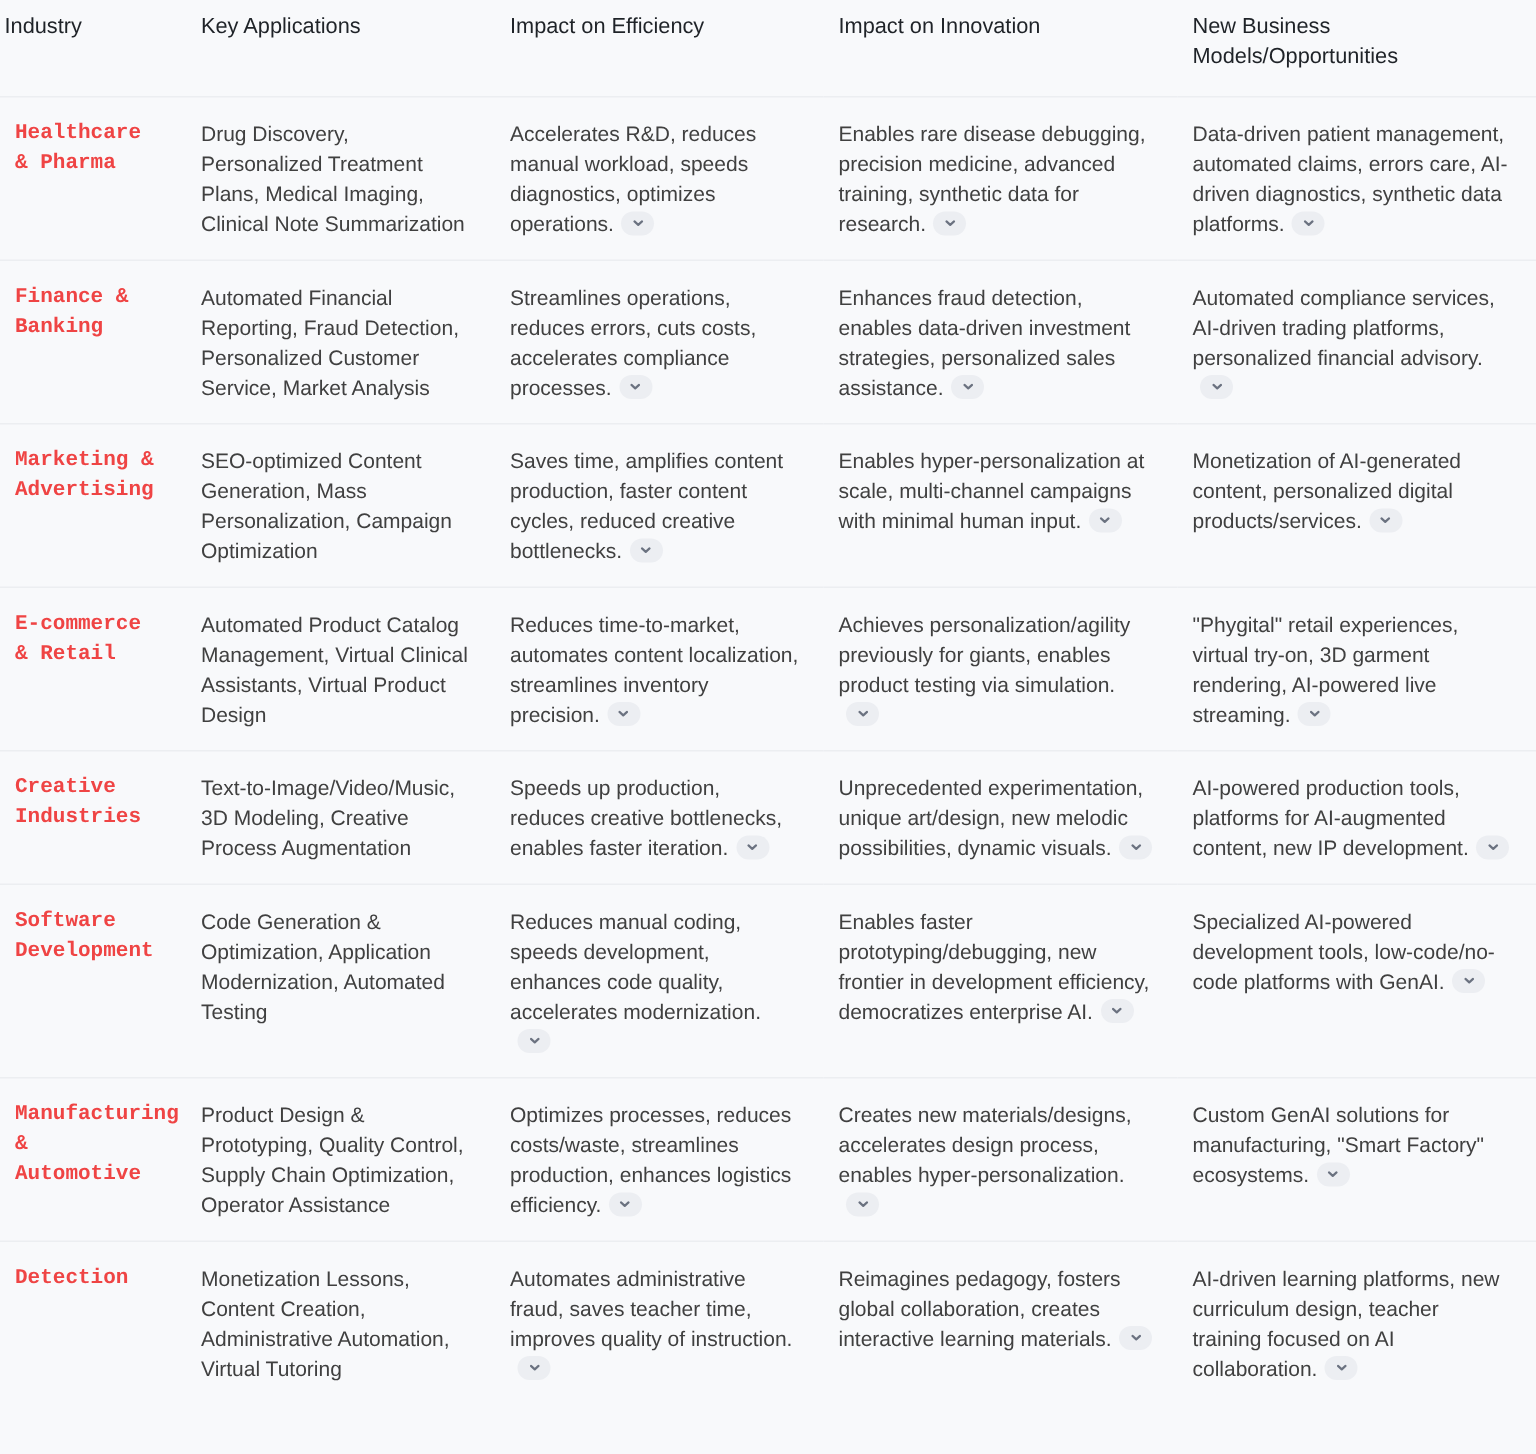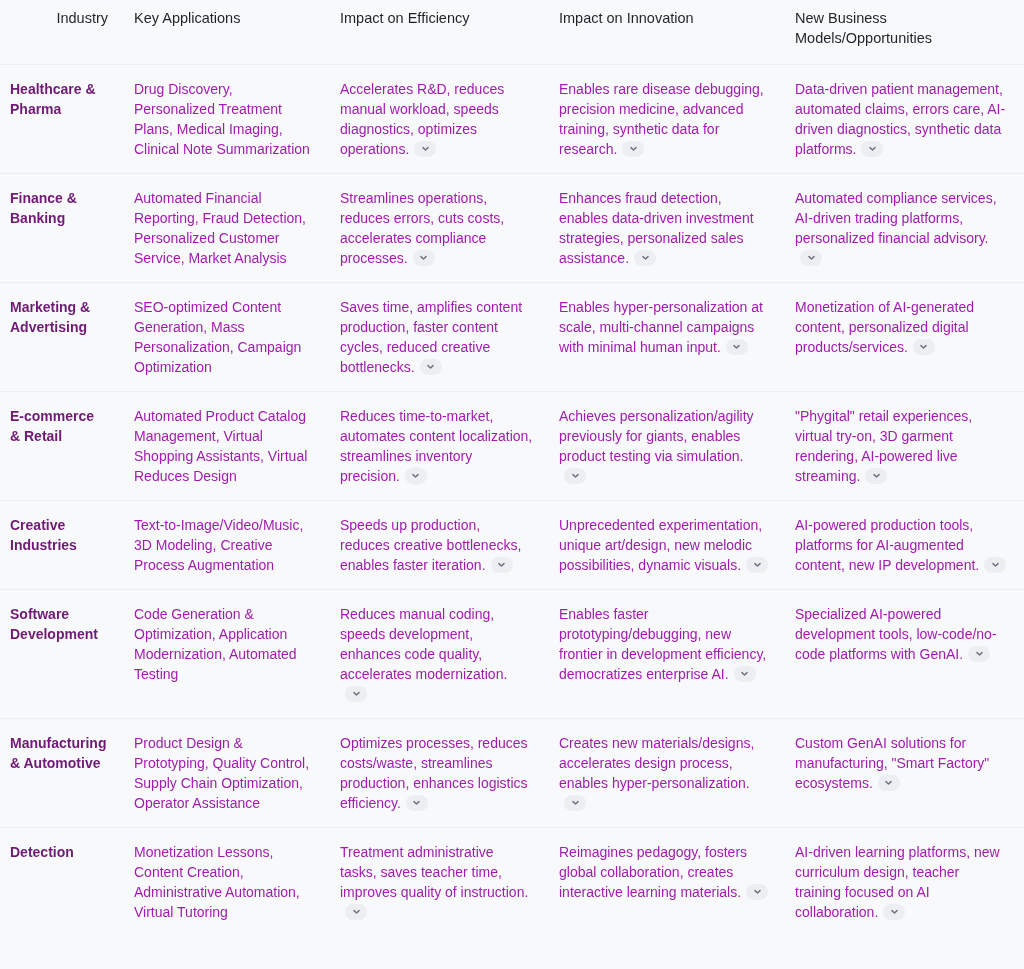--- a/index.html
+++ b/index.html
@@ -38,36 +38,37 @@
   thead th {
     text-align: left;
     font-weight: 400;
     font-size: 14.5px;
     line-height: 20px;
     color: #1f2328;
     padding: 8px 16px 16px 10px;
     vertical-align: top;
     border-bottom: 1px solid #eceef1;
   }
-  thead th:first-child { padding-left: 26px; text-align: right; }
+  thead th:first-child { padding-left: 3px; }
 
   tbody td {
     vertical-align: top;
     font-size: 14px;
     line-height: 20px;
-    color: #a21caf;
+    color: #404040;
     padding: 14px 16px 14px 10px;
     border-bottom: 1px solid #eceef1;
   }
   tbody tr:last-child td { border-bottom: none; }
 
   td.industry {
     font-weight: 700;
-    color: #701a75;
+    color: #ef4444;
     padding-left: 10px;
+    font-family: Liberation Mono, monospace;
   }
 
   .cell-text { display: inline; }
 
   .expand-btn {
     display: inline-flex;
     align-items: center;
     justify-content: center;
     width: 22px;
     height: 16px;
@@ -163,21 +164,21 @@
               </svg>
             </button></td>
           <td><span class="cell-text">Monetization of AI-generated content, personalized digital products/services.</span><button class="expand-btn">
               <svg width="9" height="9" viewBox="0 0 10 10" aria-hidden="true">
                 <path d="M2.2 4 L5 6.6 L7.8 4"></path>
               </svg>
             </button></td>
         </tr>
         <tr>
           <td class="industry">E-commerce &amp; Retail</td>
-          <td><span class="cell-text">Automated Product Catalog Management, Virtual Shopping Assistants, Virtual Reduces Design</span></td>
+          <td><span class="cell-text">Automated Product Catalog Management, Virtual Clinical Assistants, Virtual Product Design</span></td>
           <td><span class="cell-text">Reduces time-to-market, automates content localization, streamlines inventory precision.</span><button class="expand-btn">
               <svg width="9" height="9" viewBox="0 0 10 10" aria-hidden="true">
                 <path d="M2.2 4 L5 6.6 L7.8 4"></path>
               </svg>
             </button></td>
           <td><span class="cell-text">Achieves personalization/agility previously for giants, enables product testing via simulation.</span><button class="expand-btn">
               <svg width="9" height="9" viewBox="0 0 10 10" aria-hidden="true">
                 <path d="M2.2 4 L5 6.6 L7.8 4"></path>
               </svg>
             </button></td>
@@ -240,21 +241,21 @@
             </button></td>
           <td><span class="cell-text">Custom GenAI solutions for manufacturing, "Smart Factory" ecosystems.</span><button class="expand-btn">
               <svg width="9" height="9" viewBox="0 0 10 10" aria-hidden="true">
                 <path d="M2.2 4 L5 6.6 L7.8 4"></path>
               </svg>
             </button></td>
         </tr>
         <tr>
           <td class="industry">Detection</td>
           <td><span class="cell-text">Monetization Lessons, Content Creation, Administrative Automation, Virtual Tutoring</span></td>
-          <td><span class="cell-text">Treatment administrative tasks, saves teacher time, improves quality of instruction.</span><button class="expand-btn">
+          <td><span class="cell-text">Automates administrative fraud, saves teacher time, improves quality of instruction.</span><button class="expand-btn">
               <svg width="9" height="9" viewBox="0 0 10 10" aria-hidden="true">
                 <path d="M2.2 4 L5 6.6 L7.8 4"></path>
               </svg>
             </button></td>
           <td><span class="cell-text">Reimagines pedagogy, fosters global collaboration, creates interactive learning materials.</span><button class="expand-btn">
               <svg width="9" height="9" viewBox="0 0 10 10" aria-hidden="true">
                 <path d="M2.2 4 L5 6.6 L7.8 4"></path>
               </svg>
             </button></td>
           <td><span class="cell-text">AI-driven learning platforms, new curriculum design, teacher training focused on AI collaboration.</span><button class="expand-btn">

